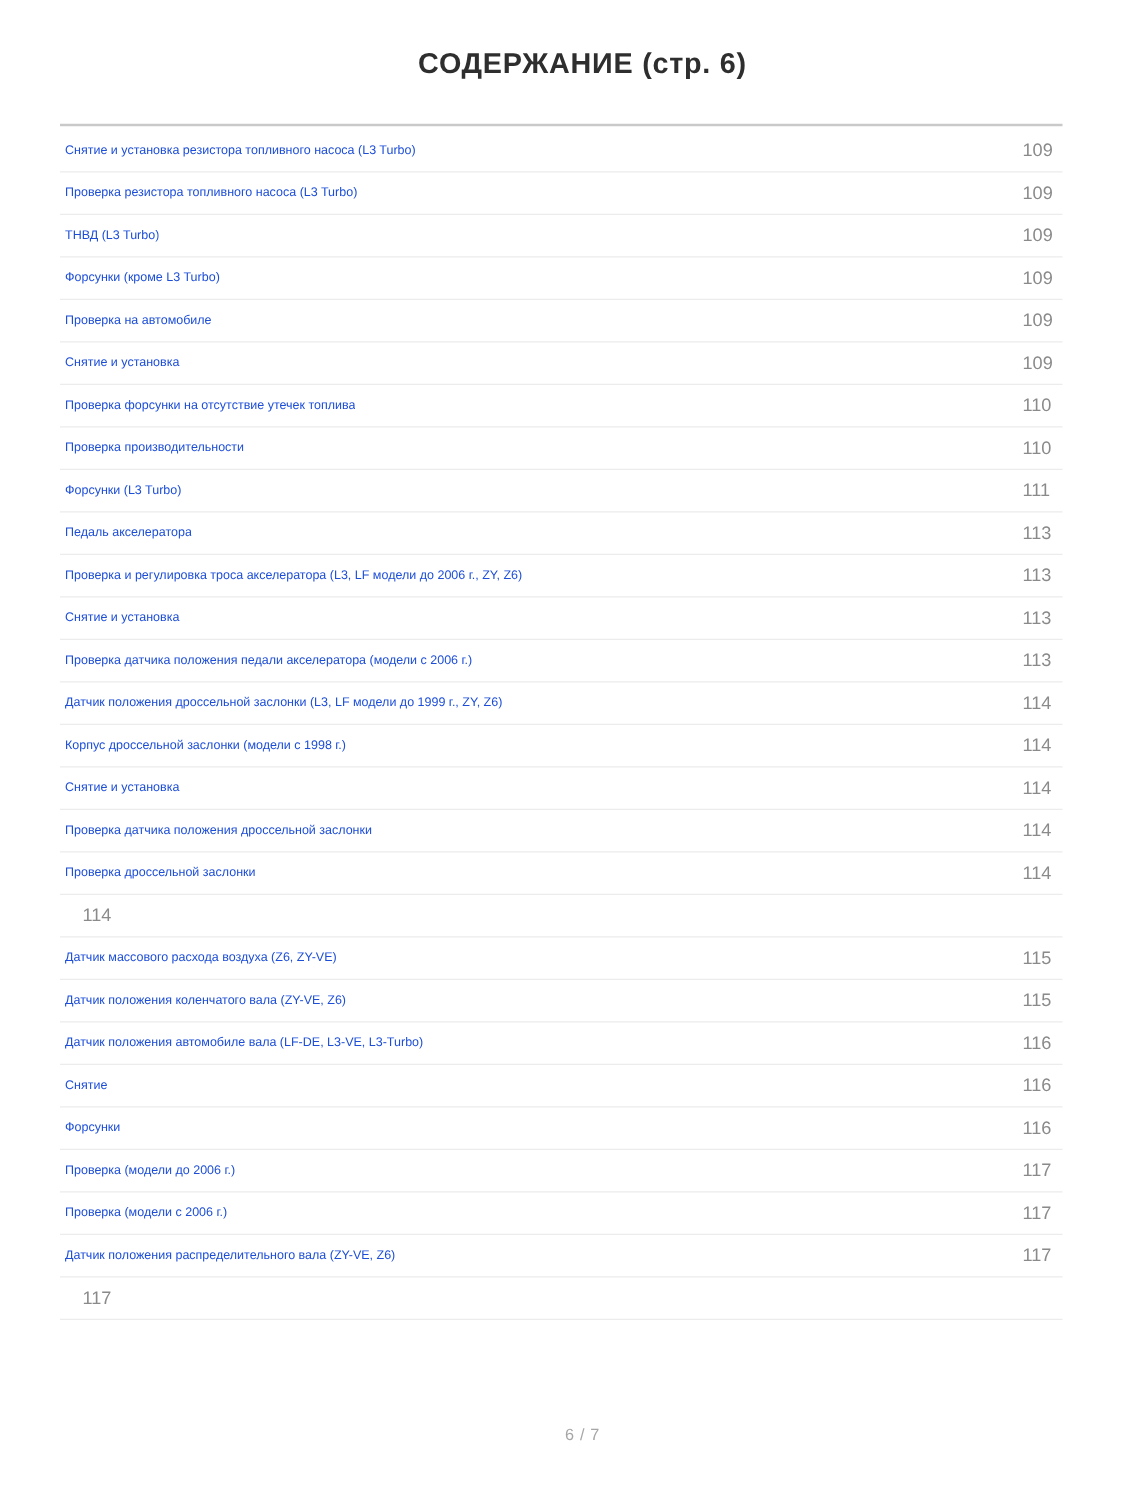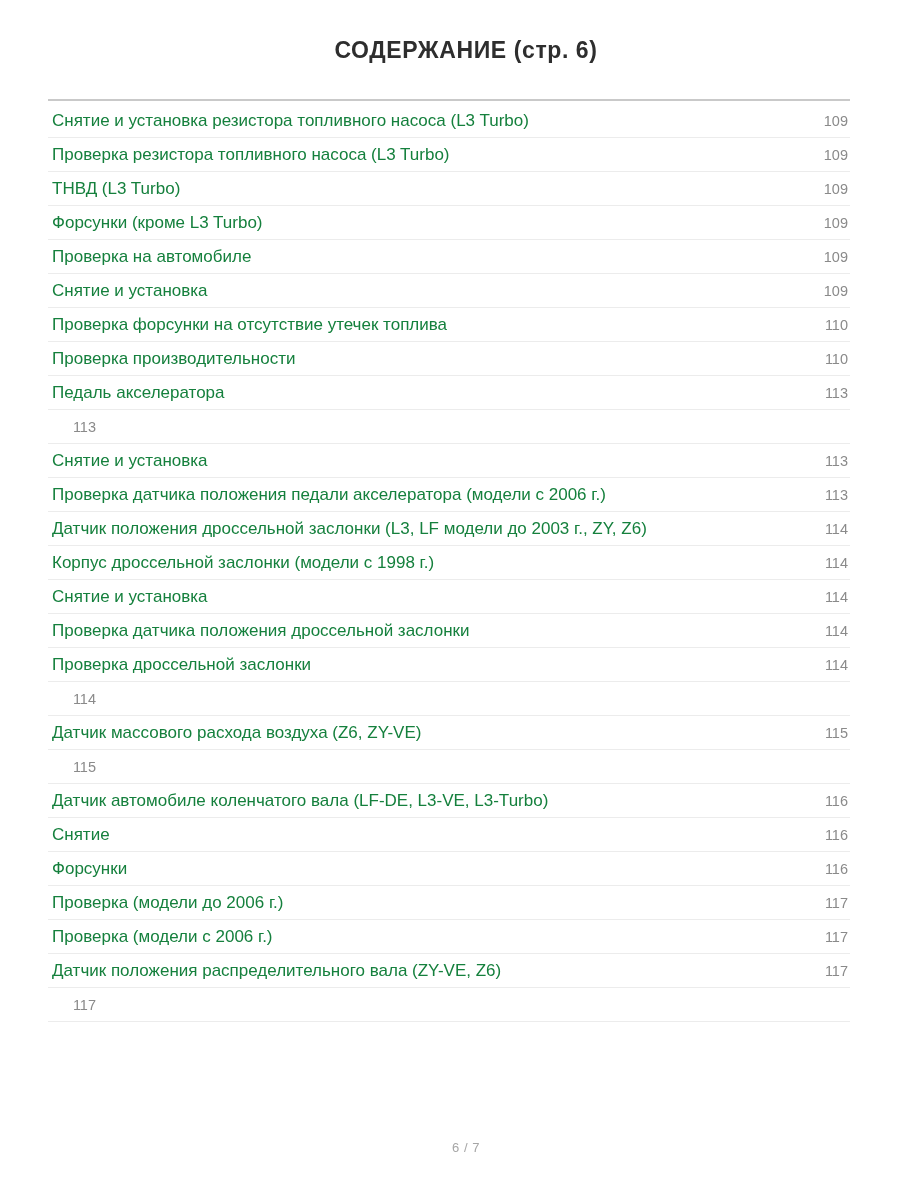--- a/index.html
+++ b/index.html
@@ -49,33 +49,32 @@
   .toc-row {
     display: flex;
     align-items: center;
     justify-content: space-between;
     height: 34px;
     box-sizing: border-box;
     border-bottom: 1px solid #ececec;
     padding: 0 2px;
   }
   .toc-row .entry-title {
-    font-size: 17px;
-    color: #15803d;
+    font-size: 10px;
+    color: #1d4ed8;
     white-space: nowrap;
     overflow: hidden;
     text-overflow: ellipsis;
     padding-left: 2px;
   }
   .toc-row .entry-page {
     font-size: 14.5px;
     color: #8a8a8a;
     flex: 0 0 auto;
     padding-left: 16px;
-    text-align: right;
     min-width: 30px;
   }
   .page-footer {
     position: absolute;
     top: 1140px;
     left: 16px;
     width: 900px;
     text-align: center;
     font-size: 13px;
     color: #a6a6a6;
@@ -118,36 +117,41 @@
       </div>
       <div class="toc-row">
         <span class="entry-title">Проверка форсунки на отсутствие утечек топлива</span>
         <span class="entry-page">110</span>
       </div>
       <div class="toc-row">
         <span class="entry-title">Проверка производительности</span>
         <span class="entry-page">110</span>
       </div>
       <div class="toc-row">
+        <span class="entry-title">Форсунки (L3 Turbo)</span>
+        <span class="entry-page">111</span>
+      </div>
+      <div class="toc-row">
         <span class="entry-title">Педаль акселератора</span>
         <span class="entry-page">113</span>
       </div>
       <div class="toc-row">
+        <span class="entry-title">Проверка и регулировка троса акселератора (L3, LF модели до 2006 г., ZY, Z6)</span>
         <span class="entry-page">113</span>
       </div>
       <div class="toc-row">
         <span class="entry-title">Снятие и установка</span>
         <span class="entry-page">113</span>
       </div>
       <div class="toc-row">
         <span class="entry-title">Проверка датчика положения педали акселератора (модели с 2006 г.)</span>
         <span class="entry-page">113</span>
       </div>
       <div class="toc-row">
-        <span class="entry-title">Датчик положения дроссельной заслонки (L3, LF модели до 2003 г., ZY, Z6)</span>
+        <span class="entry-title">Датчик положения дроссельной заслонки (L3, LF модели до 1999 г., ZY, Z6)</span>
         <span class="entry-page">114</span>
       </div>
       <div class="toc-row">
         <span class="entry-title">Корпус дроссельной заслонки (модели с 1998 г.)</span>
         <span class="entry-page">114</span>
       </div>
       <div class="toc-row">
         <span class="entry-title">Снятие и установка</span>
         <span class="entry-page">114</span>
       </div>
@@ -160,24 +164,25 @@
         <span class="entry-page">114</span>
       </div>
       <div class="toc-row">
         <span class="entry-page">114</span>
       </div>
       <div class="toc-row">
         <span class="entry-title">Датчик массового расхода воздуха (Z6, ZY-VE)</span>
         <span class="entry-page">115</span>
       </div>
       <div class="toc-row">
+        <span class="entry-title">Датчик положения коленчатого вала (ZY-VE, Z6)</span>
         <span class="entry-page">115</span>
       </div>
       <div class="toc-row">
-        <span class="entry-title">Датчик автомобиле коленчатого вала (LF-DE, L3-VE, L3-Turbo)</span>
+        <span class="entry-title">Датчик положения автомобиле вала (LF-DE, L3-VE, L3-Turbo)</span>
         <span class="entry-page">116</span>
       </div>
       <div class="toc-row">
         <span class="entry-title">Снятие</span>
         <span class="entry-page">116</span>
       </div>
       <div class="toc-row">
         <span class="entry-title">Форсунки</span>
         <span class="entry-page">116</span>
       </div>

